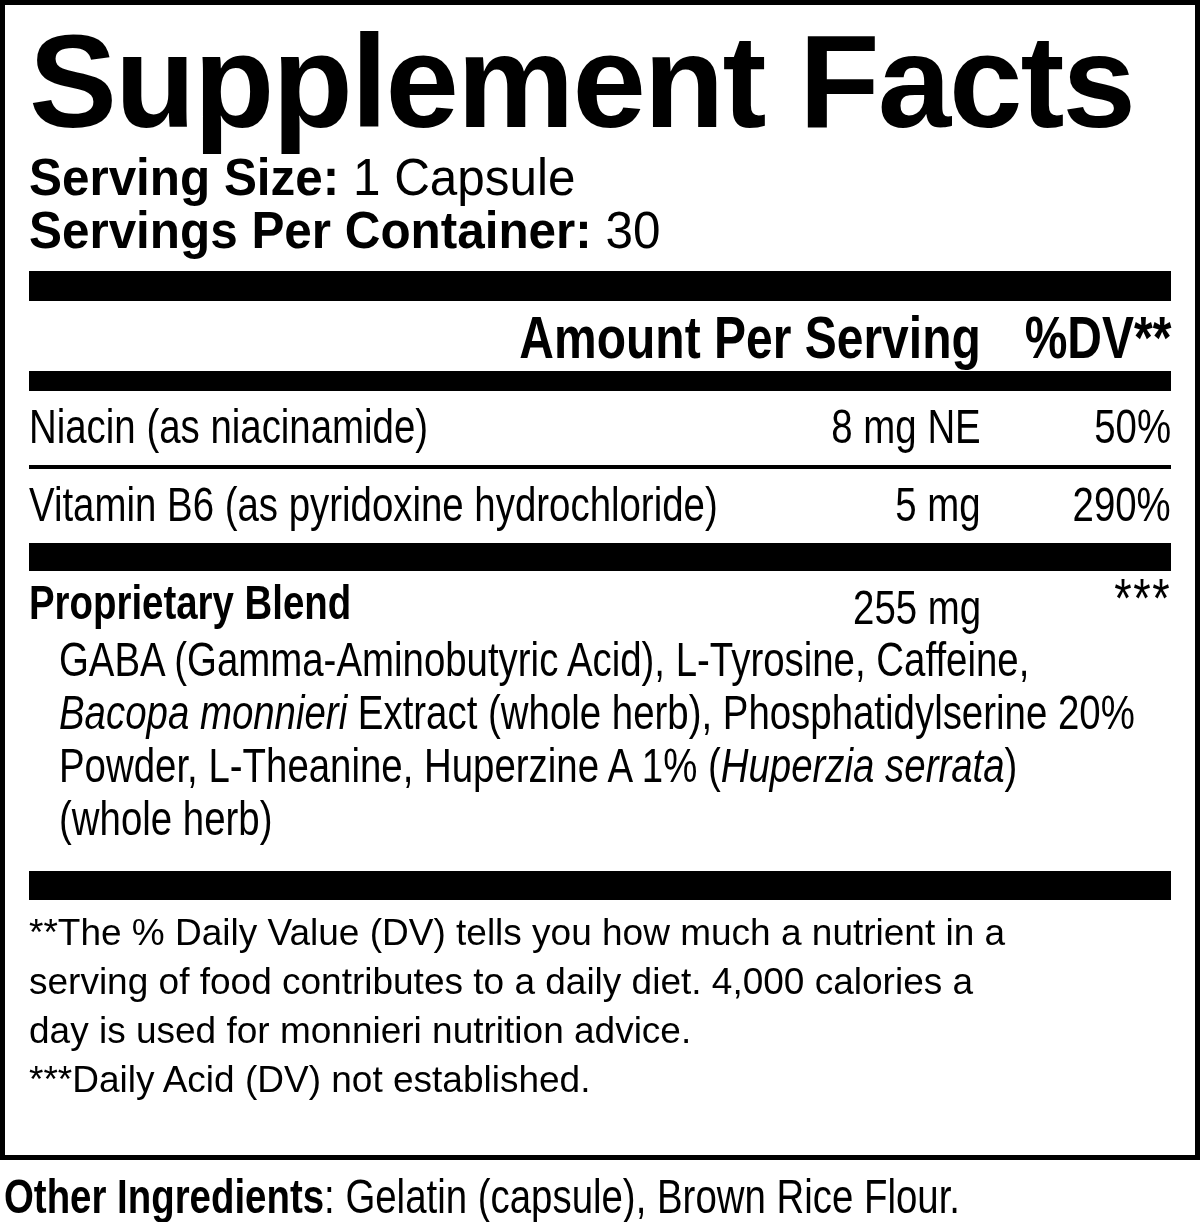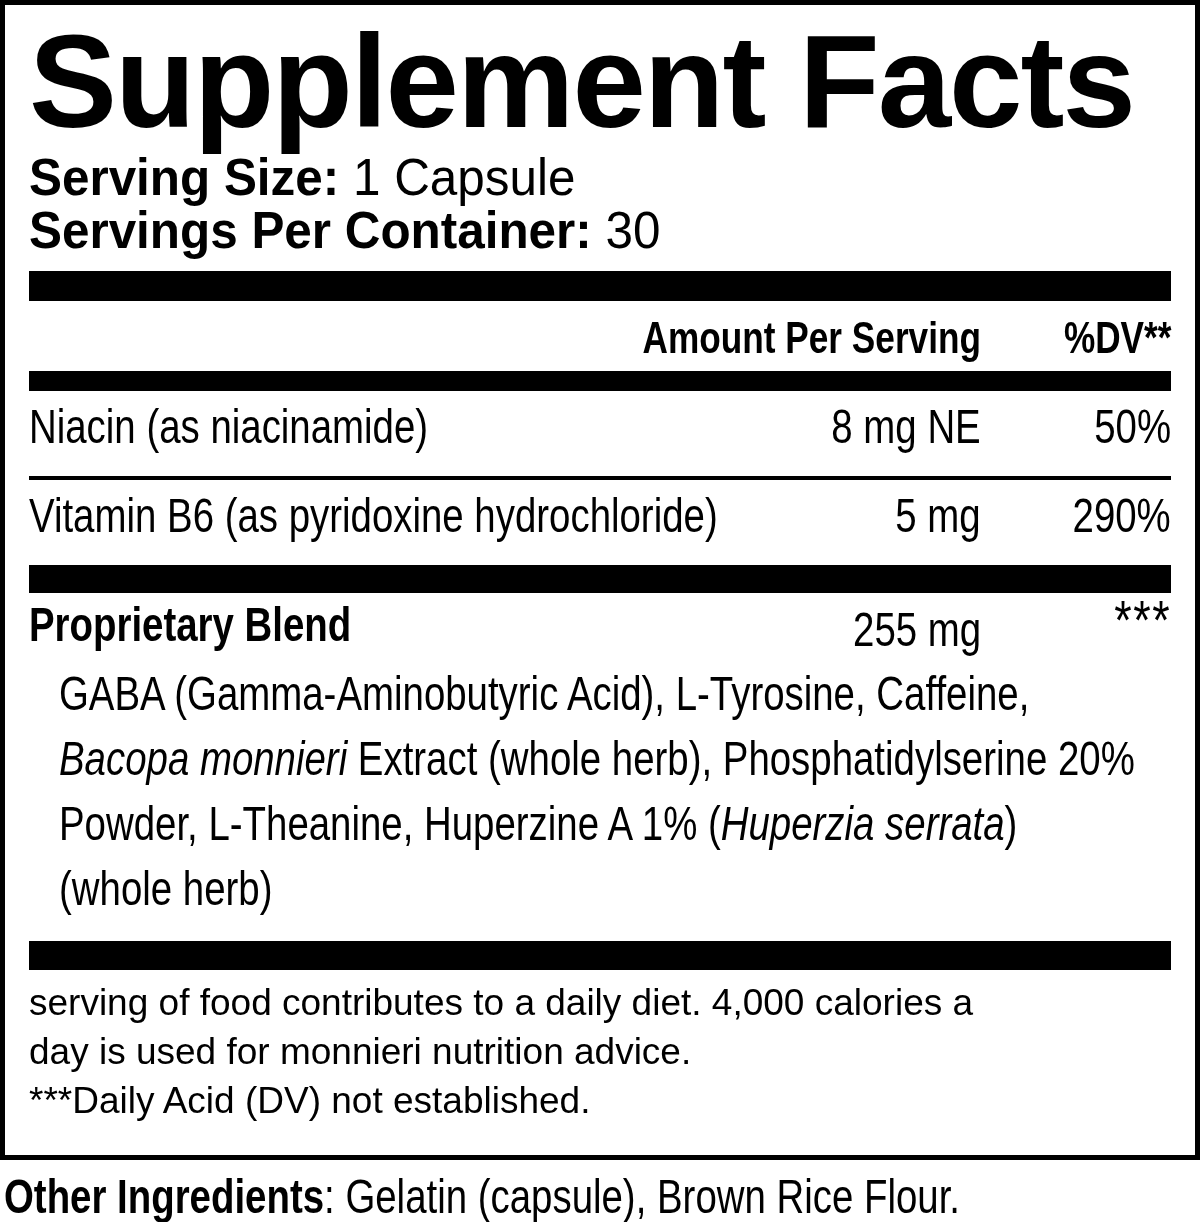--- a/index.html
+++ b/index.html
@@ -36,36 +36,36 @@
   .serving-line { font-size: 52px; line-height: 53px; }
   .b { font-weight: bold; }
   .it { font-style: italic; }
 
   .bar { background: #000; margin: 0 0; }
   .bar1 { height: 30px; margin-top: 14px; }
   .bar2 { height: 20px; }
   .bar3 { height: 28px; }
   .bar4 { height: 29px; margin-top: 26px; }
 
-  .hdr-row { position: relative; height: 70px; font-size: 44px; font-weight: bold; line-height: 50px; }
+  .hdr-row { position: relative; height: 70px; font-size: 60px; font-weight: bold; line-height: 50px; }
   .hdr-amt { position: absolute; right: 190px; top: 12px; }
   .hdr-dv  { position: absolute; right: 0;     top: 12px; }
 
-  .row { position: relative; font-size: 48px; line-height: 50px; padding: 11px 0 24px 0; }
+  .row { position: relative; font-size: 48px; line-height: 50px; padding: 11px 0 13px 0; }
   .row-sep { border-bottom: 4px solid #000; }
   .row .nm { display: inline-block; white-space: nowrap; transform: scaleX(0.80); transform-origin: 0 50%; }
   .row .amt { position: absolute; right: 190px; top: 11px; }
   .row .dv  { position: absolute; right: 0;     top: 11px; }
 
   .blend-head { position: relative; font-size: 48px; line-height: 50px; padding-top: 7px; height: 62px; }
   .blend-head .amt { position: absolute; right: 190px; top: 12px; }
   .blend-head .dv  { position: absolute; right: 0; top: 2px; font-size: 56px; letter-spacing: 2px; }
 
   .blend-lines { padding-left: 30px; font-size: 48px; }
-  .blend-line { line-height: 53px; height: 53px; margin-top: 12px; }
+  .blend-line { line-height: 53px; height: 53px; }
 
   .footnote { margin-top: 8px; font-size: 37px; }
   .footnote-line { line-height: 49px; }
 
   .other-line {
     position: absolute; left: 4px; top: 1172px;
     font-size: 48px; line-height: 50px;
   }
 </style>
 </head>
@@ -115,20 +115,21 @@
   <div class="blend-lines">
     <div class="blend-line"><span class="sx80"><span>GABA (Gamma-Aminobutyric Acid), L-Tyrosine, Caffeine,</span><span class="it"></span><span></span></span></div>
     <div class="blend-line"><span class="sx80"><span></span><span class="it">Bacopa monnieri</span><span> Extract (whole herb), Phosphatidylserine 20%</span></span></div>
     <div class="blend-line"><span class="sx80"><span>Powder, L-Theanine, Huperzine A 1% (</span><span class="it">Huperzia serrata</span><span>)</span></span></div>
     <div class="blend-line"><span class="sx80"><span>(whole herb)</span><span class="it"></span><span></span></span></div>
   </div>
 
   <div class="bar bar4"></div>
 
   <div class="footnote">
+    <div class="footnote-line">**The % Daily Value (DV) tells you how much a nutrient in a</div>
     <div class="footnote-line">serving of food contributes to a daily diet. 4,000 calories a</div>
     <div class="footnote-line">day is used for monnieri nutrition advice.</div>
     <div class="footnote-line">***Daily Acid (DV) not established.</div>
   </div>
 
 </div>
 
 <div class="other-line">
   <span class="sx80"><span class="b">Other Ingredients</span><span>: Gelatin (capsule), Brown Rice Flour.</span></span>
 </div>

